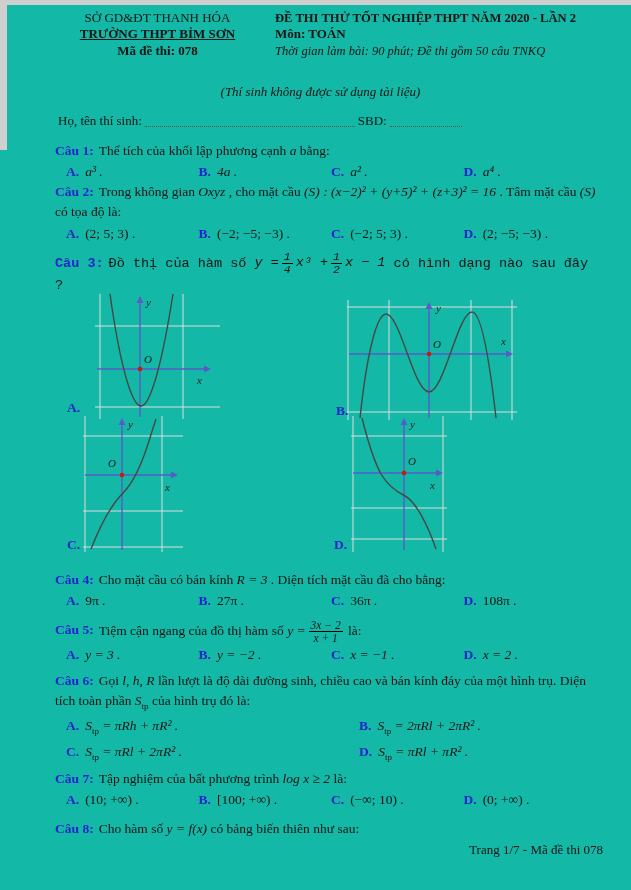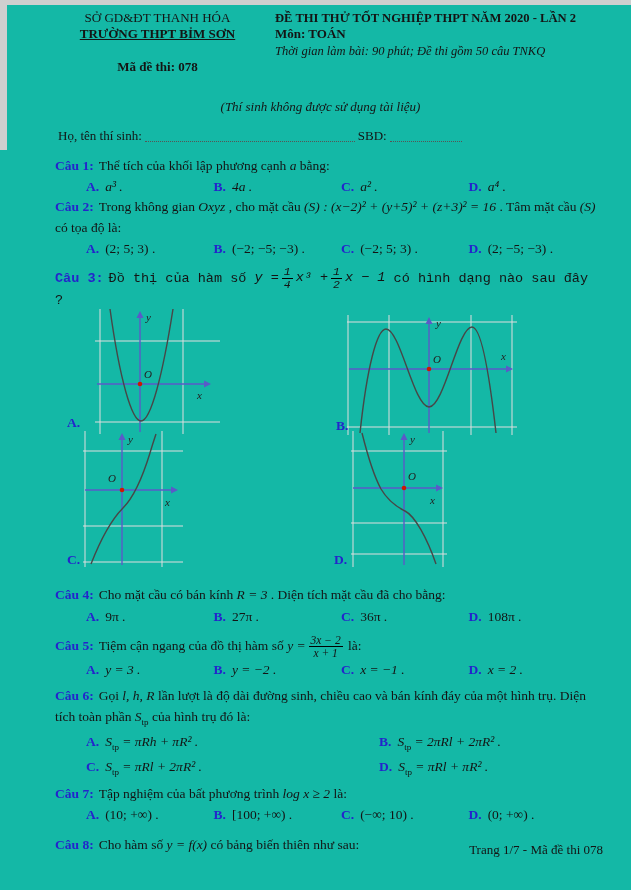--- a/index.html
+++ b/index.html
@@ -6,40 +6,40 @@
   .page{position:relative;width:631px;height:890px;background:#14b8a6;overflow:hidden;
         font-family:"Liberation Serif",serif;font-size:13.5px;color:#141414;}
   .edge-top{position:absolute;left:0;top:0;width:631px;height:5px;background:#cfcfcf;}
   .edge-left{position:absolute;left:0;top:0;width:7px;height:150px;background:#cfcfcf;}
 
   
   .header{display:flex;padding:10px 26px 0 40px;}
   .h-left{width:235px;text-align:center;line-height:1.25;}
   .h-left-1{font-size:13px;}
   .h-left-2{font-size:13px;font-weight:bold;text-decoration:underline;}
-  .h-code{font-size:13px;font-weight:bold;margin-top:16px;}
+  .h-code{font-size:13px;font-weight:bold;margin-top:0;}
   .h-right{flex:1;line-height:1.3;}
   .h-right-1{font-size:12.6px;font-weight:bold;white-space:nowrap;}
   .h-right-2{font-size:13px;font-weight:bold;}
   .h-right-3{font-size:12.5px;font-style:italic;}
 
   .note{text-align:center;font-style:italic;margin-top:24px;font-size:13px;margin-left:10px;}
 
   .name-line{display:flex;align-items:flex-end;margin:13px 40px 12px 58px;font-size:13px;}
   .dotline{display:inline-block;border-bottom:1px dotted #555;height:12px;margin:0 3px 2px 3px;}
   .dots-name{width:210px;}
   .dots-sbd{width:72px;}
 
   
   .qs{margin:10px 35px 0 55px;line-height:1.5;}
   .q{margin-top:0;}
   .qlabel{color:#2424cc;font-weight:bold;padding-right:5px;}
   .m{font-style:italic;}
   sub{font-size:9px;}
-  .opt-row{display:flex;margin-left:31px;margin-top:1px;}
+  .opt-row{display:flex;margin-left:11px;margin-top:1px;}
   .opt{width:25%;}
   .opt2{width:293px;}
   .opt2b{flex:1;}
   .letter{color:#2424cc;font-weight:bold;padding-right:6px;}
   .val-i{font-style:italic;}
   .mathline{display:inline-flex;align-items:center;gap:1px;vertical-align:middle;font-style:italic;}
   .frac{display:inline-block;text-align:center;line-height:1.05;font-size:11.5px;font-style:italic;margin:0 2px;}
   .frac .n{display:block;padding:0 2px;}
   .frac .d{display:block;border-top:1px solid #000;padding:0 2px;}
 

